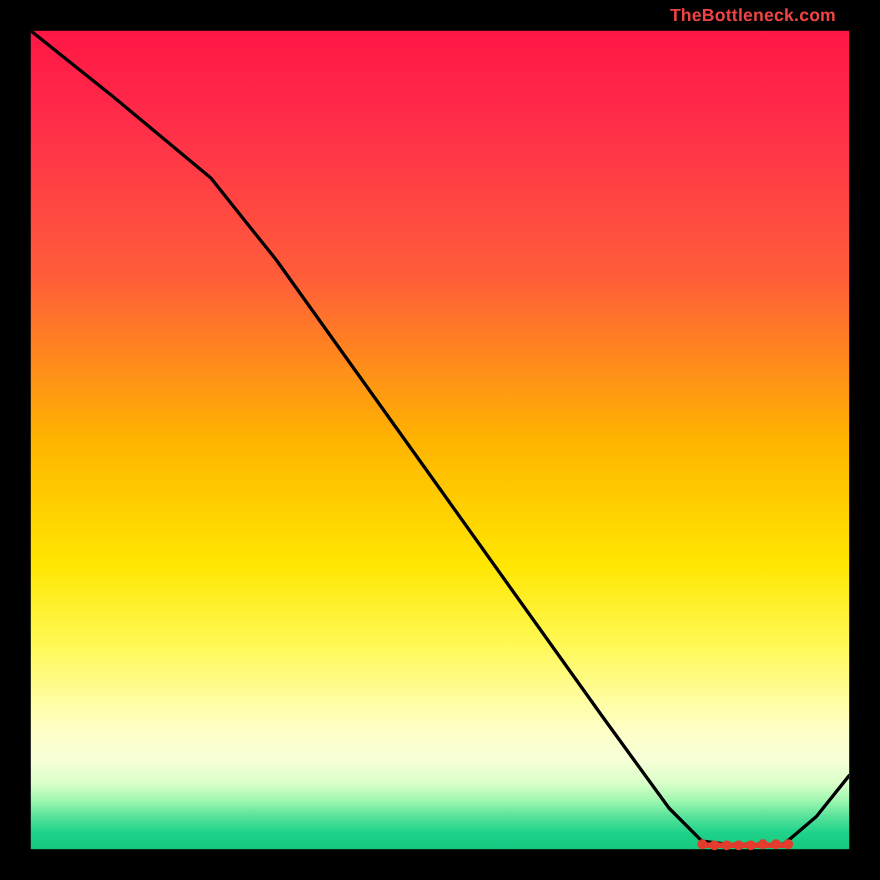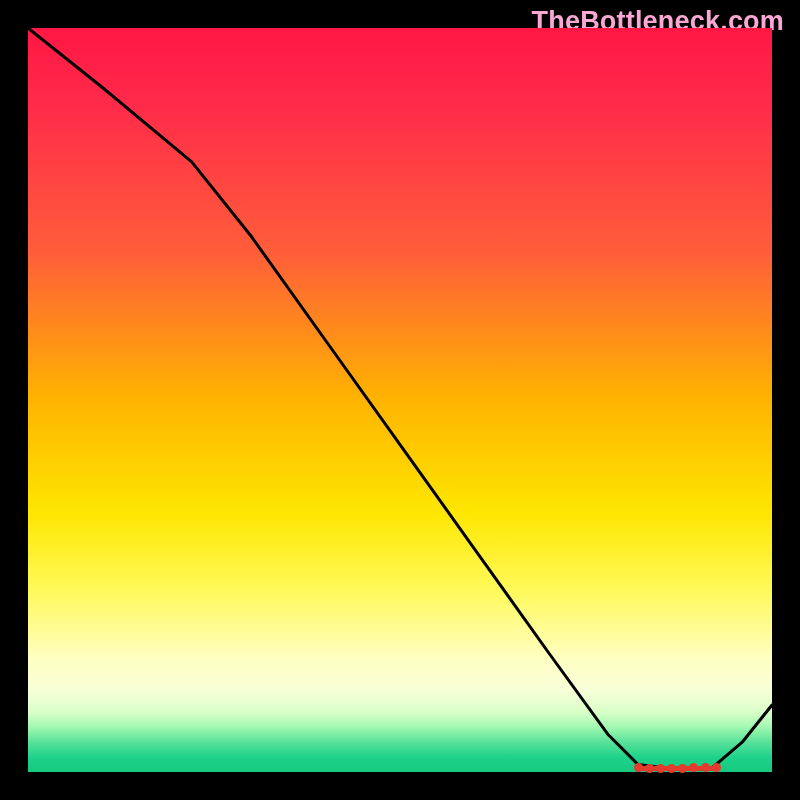--- a/index.html
+++ b/index.html
@@ -38,24 +38,24 @@
       #d8ffc8 92%,
       #a0f8b0 94%,
       #58e29a 96%,
       #1ed28a 98%,
       #16c97f 100%
     );
   }
   .watermark {
     position: absolute;
     top: 6px;
-    right: 16px;
-    font-size: 27px;
+    right: 40px;
+    font-size: 16px;
     font-weight: 600;
-    color: #f9a8d4;
+    color: #ef4444;
     letter-spacing: 0.2px;
     user-select: none;
   }
   svg.line {
     position: absolute;
     top: 0;
     left: 0;
     width: 744px;
     height: 744px;
   }

